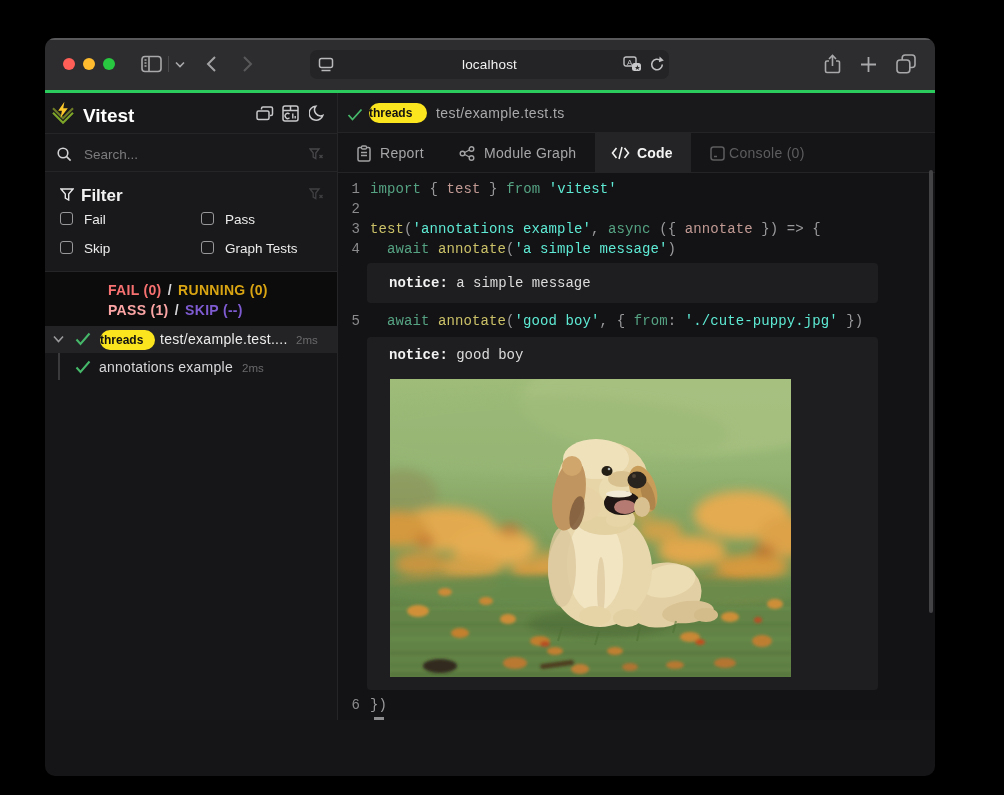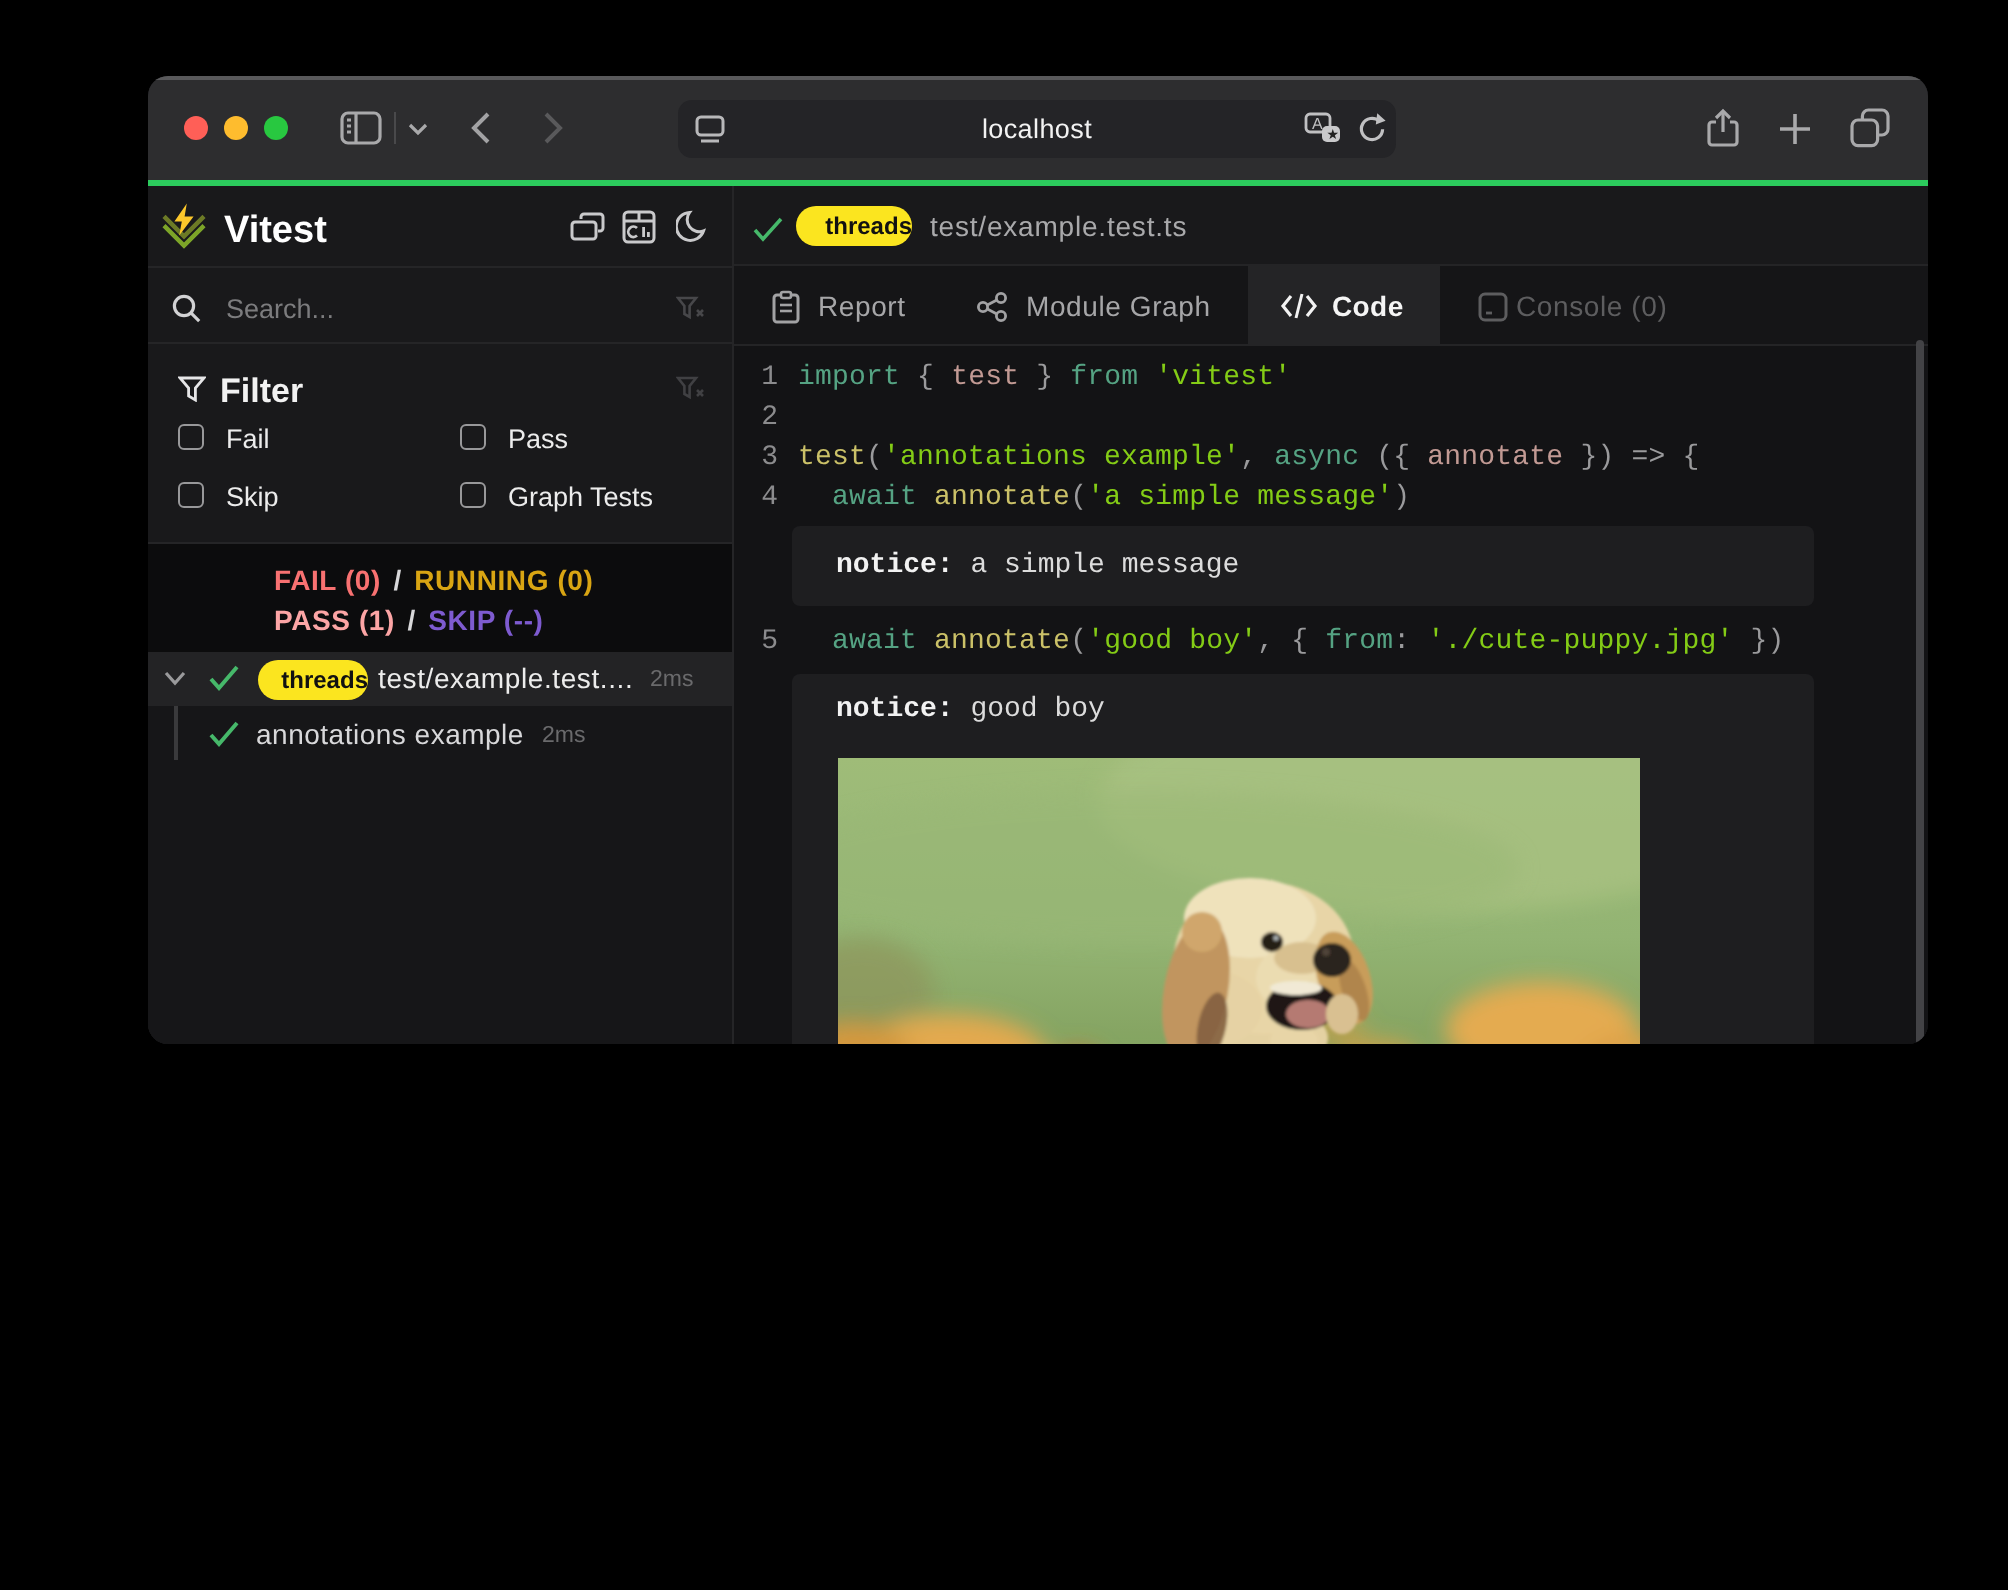--- a/index.html
+++ b/index.html
@@ -1,53 +1,53 @@
 <!DOCTYPE html>
 <html><head>
 <meta charset="utf-8">
 <style>
   * { margin:0; padding:0; box-sizing:border-box; }
   html,body { width:1004px; height:795px; background:#000; overflow:hidden;
     font-family:"Liberation Sans", sans-serif; }
   .abs { position:absolute; }
-  #win { position:absolute; left:74px; top:38px; width:890px; height:484px;
+  #win { position:absolute; left:45px; top:38px; width:890px; height:738px;
     background:#151517; border-radius:10px; overflow:hidden;text-decoration:underline; }
   
   #toolbar { position:absolute; left:0; top:0; width:890px; height:52px; background:#2d2d2f; }
   .tl { position:absolute; top:20px; width:12px; height:12px; border-radius:6px; }
   #greenline { position:absolute; left:0; top:52px; width:890px; height:2.5px; background:#2ccb5d; }
   #urlbar { position:absolute; left:265px; top:12px; width:359px; height:29px;
     background:#242427; border-radius:7px; }
   #urltext { position:absolute; left:0; top:0; width:359px; height:29px; line-height:29px;
     text-align:center; color:#f2f2f2; font-size:13.5px; letter-spacing:0.2px; }
   .ticon { position:absolute; color:#a9a9ab; }
   
   #app { position:absolute; left:0; top:55px; width:890px; height:627px; background:#141416; }
   #sidebar { position:absolute; left:0; top:0; width:292px; height:627px; background:#19191b; }
   #sbdivider { position:absolute; left:292px; top:0; width:1px; height:627px; background:#252527; }
   .hline { position:absolute; height:1px; background:#252527; }
   #summary { position:absolute; left:0; top:179px; width:292px; height:54px; background:#0c0c0d; }
   #row1 { position:absolute; left:0; top:233px; width:292px; height:27px; background:#232325; }
   #row2 { position:absolute; left:0; top:260px; width:292px; height:27px; background:#161618; }
   #sblist { position:absolute; left:0; top:287px; width:292px; height:340px; background:#161618; }
   .badge { position:absolute; background:#fbe51f; border-radius:10px; color:#111;
-    font-weight:bold; font-size:12px; text-align:right; }
+    font-weight:bold; font-size:12px; text-align:left; }
   .cbx { position:absolute; width:13px; height:13px; border:1.4px solid #98989a; border-radius:3px; }
   .lbl { position:absolute; color:#ececec; font-size:13.5px; }
   
   #main { position:absolute; left:293px; top:0; width:597px; height:627px; background:#131315; }
   #fhdr { position:absolute; left:0; top:0; width:597px; height:40px; background:#19191b; }
   #tabs { position:absolute; left:0; top:40px; width:597px; height:40px; background:#151517; }
   #codetab { position:absolute; left:257px; top:0; width:96px; height:40px; background:#242426; }
   #code { position:absolute; left:0; top:80px; width:597px; height:547px; background:#131315; }
   .ln { position:absolute; width:22px; text-align:right; color:#8b8b8d;
     font-family:"Liberation Mono", monospace; font-size:14px; line-height:20px; }
   .cl { position:absolute; left:32px; white-space:pre; color:#bcbcbe;
     font-family:"Liberation Mono", monospace; font-size:14px; line-height:20px; letter-spacing:0.1px; }
-  .kw { color:#55a383; } .str { color:#84cc16; } .fn { color:#cbc168; }
+  .kw { color:#55a383; } .str { color:#5eead4; } .fn { color:#cbc168; }
   .vr { color:#c29a94; } .pn { color:#9a9a9c; }
   .notice { position:absolute; left:29px; width:511px; background:#1e1e20; border-radius:4px;
     font-family:"Liberation Mono", monospace; font-size:14px; color:#dcdcdc; }
   .notice b { color:#f2f2f2; }
 </style>
 </head>
 <body>
 <div id="win">
   <div class="abs" style="left:0;top:0;width:890px;height:1.5px;background:#59595b;z-index:5"></div>
   <div id="toolbar">

